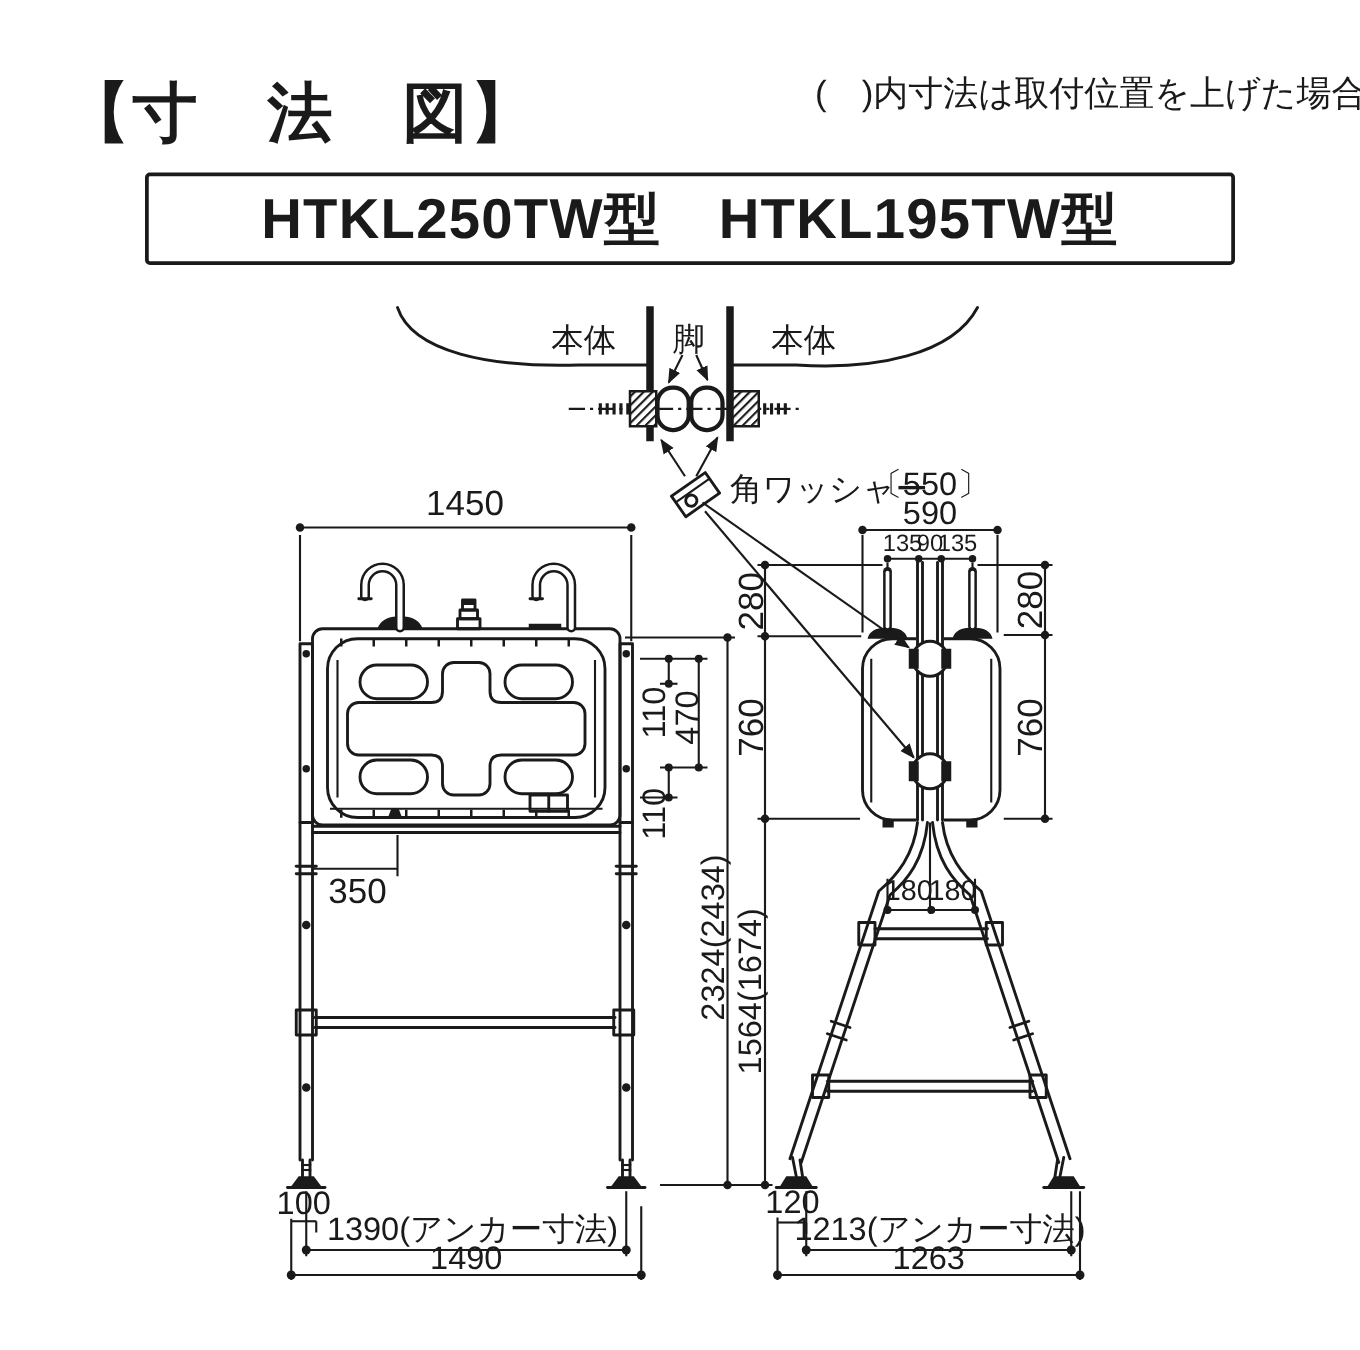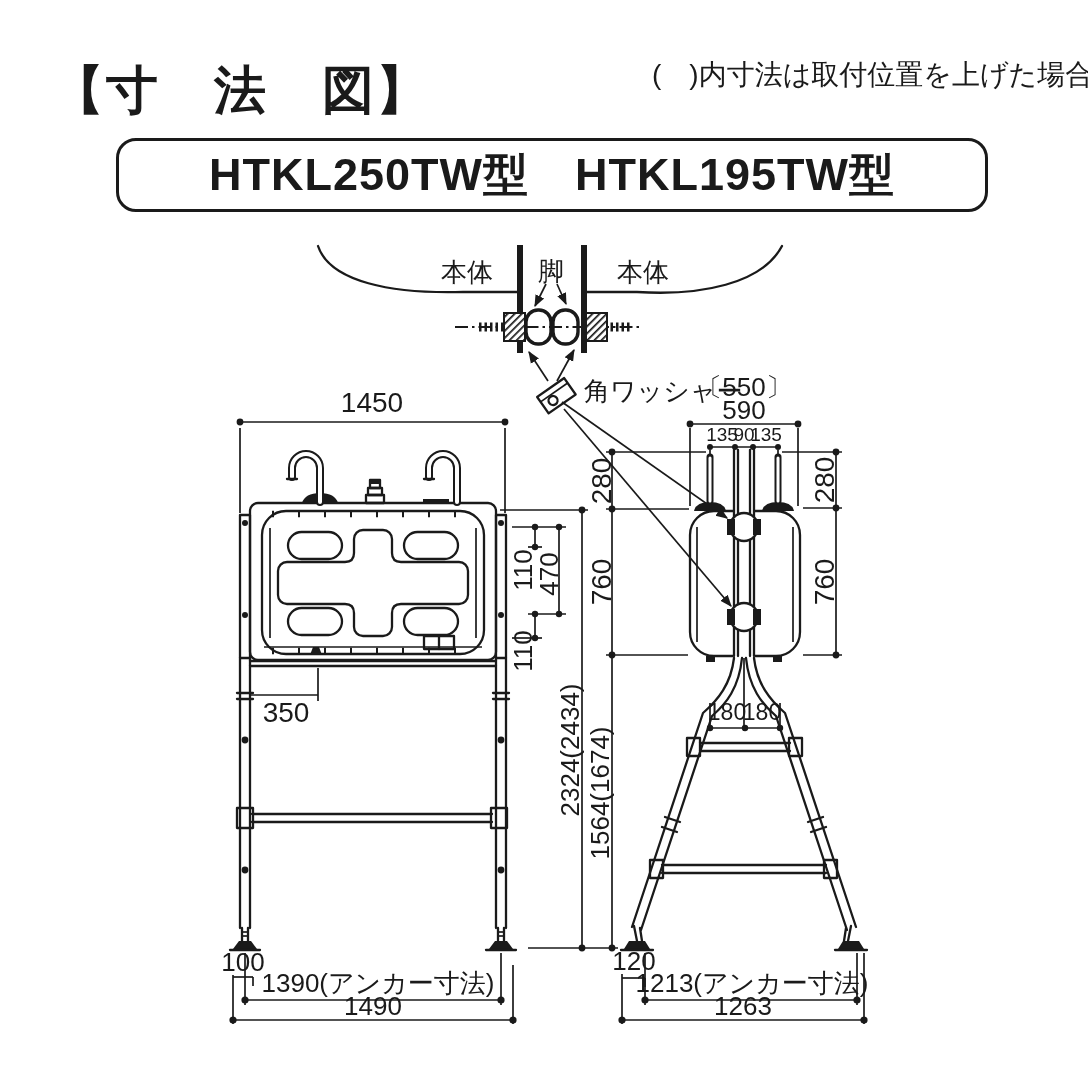--- a/index.html
+++ b/index.html
@@ -1,21 +1,21 @@
 <!DOCTYPE html>
 <html><head>
 <meta charset="utf-8">
 <style>
   html,body{margin:0;padding:0;background:#fff;}
   #page{position:relative;width:1088px;height:1080px;background:#fff;overflow:hidden;
         font-family:"Liberation Sans","DejaVu Sans",sans-serif;color:#1a1a1a;text-decoration:underline;}
   #title{position:absolute;left:52px;top:56px;font-size:52px;font-weight:bold;letter-spacing:2px;}
   #notes{position:absolute;left:652px;top:58px;font-size:28px;line-height:33px;white-space:nowrap;}
   #modelbox{position:absolute;left:116px;top:138px;width:866px;height:68px;
-            border:3px solid #1a1a1a;border-radius:20px;display:flex;align-items:center;justify-content:center;
+            border:3px solid #1a1a1a;border-radius:4px;display:flex;align-items:center;justify-content:center;
             font-size:45px;font-weight:bold;letter-spacing:1px;}
   svg{position:absolute;left:0;top:0;}
   .s  {stroke:#1a1a1a;fill:none;stroke-width:2.3;stroke-linejoin:round;stroke-linecap:round;}
   .s3 {stroke:#1a1a1a;fill:none;stroke-width:3.4;stroke-linejoin:round;}
   .sd {stroke:#1a1a1a;fill:none;stroke-width:1.7;}
   .sf {fill:#1a1a1a;stroke:none;}
   .dot{fill:#1a1a1a;stroke:none;}
   .wh {stroke:#fff;fill:none;}
   .tk {stroke:#1a1a1a;stroke-width:6.5;stroke-dasharray:2 24;fill:none;}
   text{fill:#1a1a1a;font-family:"Liberation Sans","DejaVu Sans",sans-serif;}

